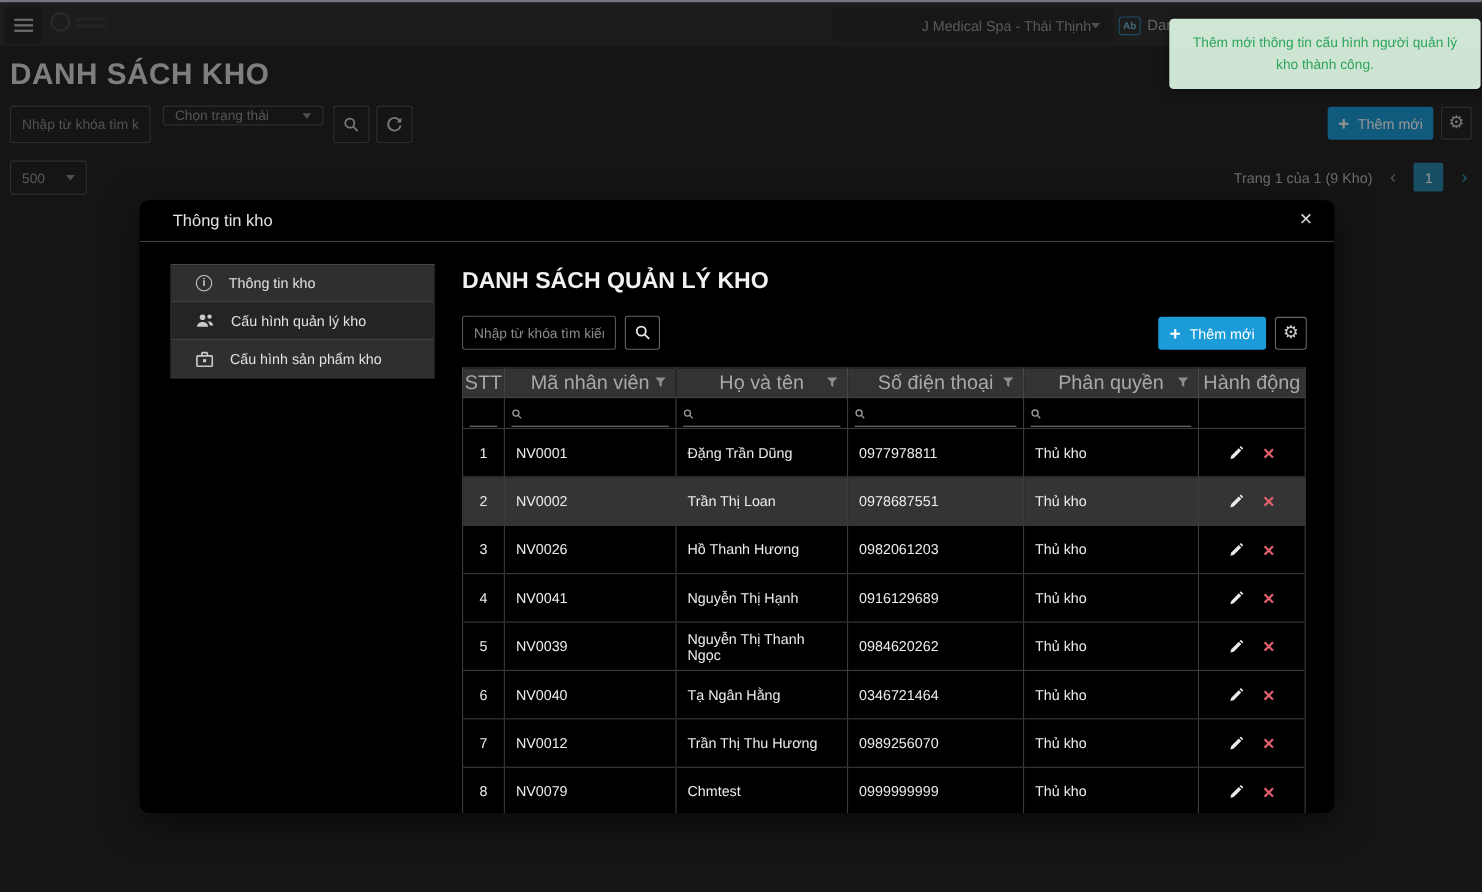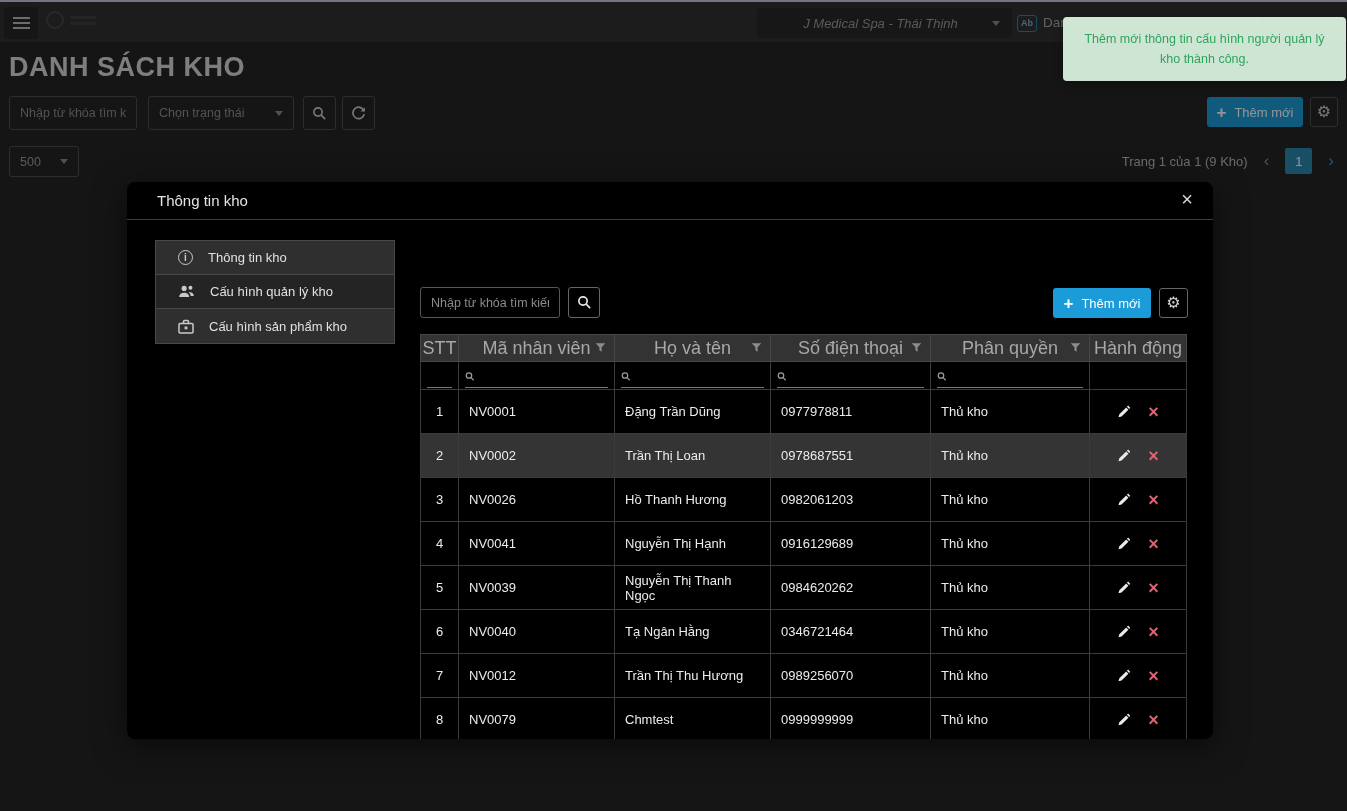--- a/index.html
+++ b/index.html
@@ -17,21 +17,21 @@
                background:#282727; border:none; border-radius:2px; cursor:pointer;
                display:flex; flex-direction:column; justify-content:center; align-items:center; gap:3px; }
   .hamburger span { display:block; width:17px; height:2px; background:#bcbcbc; }
   .logo { position:absolute; left:46px; top:9px; display:flex; align-items:center; gap:6px; opacity:.55; }
   .logo .ring { width:18px; height:18px; border:2px solid #5a5a5a; border-radius:50%; }
   .logo .mark { display:flex; flex-direction:column; gap:3px; }
   .logo .mark i { display:block; width:26px; height:3px; background:#4a4a4a; }
   .wh-select { position:absolute; left:757px; top:6px; width:255px; height:30px;
                background:#2a2929; border:none; border-radius:3px; cursor:pointer;
                display:flex; align-items:center; padding:0 12px; }
-  .wh-select .lbl { color:#9b9b9b; font-size:13px; flex:1; text-align:center;font-style:italic; }
+  .wh-select .lbl { color:#9b9b9b; font-size:13px; flex:1; text-align:right; }
   .caret { width:0; height:0; border-left:4px solid transparent; border-right:4px solid transparent;
            border-top:5px solid #8a8a8a; display:inline-block; }
   .ab-badge { position:absolute; left:1017px; top:13px; width:20px; height:17px;
               border:1px solid #2e86ad; border-radius:3px; color:#6fb7d6;
               font-size:9px; font-weight:bold; text-align:center; line-height:15px; cursor:pointer; }
   .theme-label { position:absolute; left:1043px; top:13px; font-size:13.5px; color:#a9a9a9; cursor:pointer; }
   .user-dd { position:absolute; left:1150px; top:13px; display:flex; align-items:center; gap:10px;
              color:#9b9b9b; font-size:13.5px; cursor:pointer; }
   
   .page-title { position:absolute; left:9px; top:52px; font-size:27px; font-weight:bold;
@@ -140,21 +140,21 @@
   <div class="theme-label">Dark</div>
   <div class="user-dd">
     <span>Đinh Thị Huyền</span>
     <span class="caret"></span>
   </div>
 </div>
 
 <div class="page-title">DANH SÁCH KHO</div>
 
 <input class="tb-input" style="left: 9px; top: 96px; width: 128px; height: 34px;" placeholder="Nhập từ khóa tìm kiếm">
-<div class="fake-select" style="left:148px; top:96px; width:146px; height:34px;">
+<div class="fake-select" style="left:148px; top:96px; width:146px; height:18px;">
   <span class="lbl">Chọn trạng thái</span>
   <span class="caret"></span>
 </div>
 <button class="icon-btn" style="left:303px; top:96px; width:33px; height:34px;">
   <svg width="15" height="15" viewBox="0 0 16 16">
     <circle cx="6.4" cy="6.4" r="4.4" fill="none" stroke="#cfcfcf" stroke-width="1.7"></circle>
     <line x1="9.8" y1="9.8" x2="14" y2="14" stroke="#cfcfcf" stroke-width="1.7"></line>
   </svg>
 </button>
 <button class="icon-btn" style="left:342px; top:96px; width:33px; height:34px;">
@@ -207,20 +207,21 @@
     <div class="side-item">
       <svg width="16" height="15" viewBox="0 0 16 15">
         <rect x="1" y="4.5" width="14" height="9.5" rx="1" fill="none" stroke="#c9c9c9" stroke-width="1.5"></rect>
         <path d="M5.5 4.5V2.6a1 1 0 0 1 1-1h3a1 1 0 0 1 1 1v1.9" fill="none" stroke="#c9c9c9" stroke-width="1.5"></path>
         <rect x="6.6" y="7.5" width="2.8" height="2.8" fill="#c9c9c9"></rect>
       </svg>
       <span class="lbl">Cấu hình sản phẩm kho</span>
     </div>
   </div>
 
+  <div class="m-title">DANH SÁCH QUẢN LÝ KHO</div>
 
   <input class="m-search" placeholder="Nhập từ khóa tìm kiếm" style="">
   <button class="m-search-btn">
     <svg width="15" height="15" viewBox="0 0 16 16">
       <circle cx="6.4" cy="6.4" r="4.4" fill="none" stroke="#e6e6e6" stroke-width="1.8"></circle>
       <line x1="9.8" y1="9.8" x2="14" y2="14" stroke="#e6e6e6" stroke-width="1.8"></line>
     </svg>
   </button>
   <button class="accent-btn m-add-btn">
     <span class="plus">+</span>

